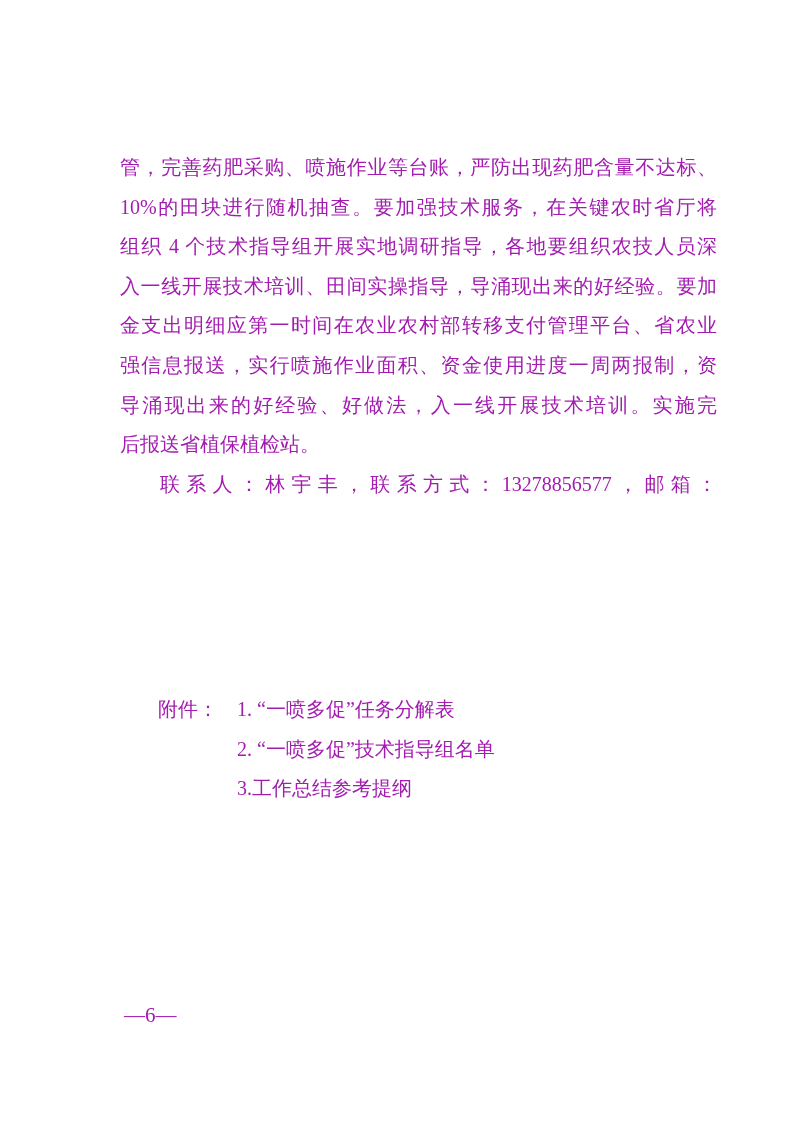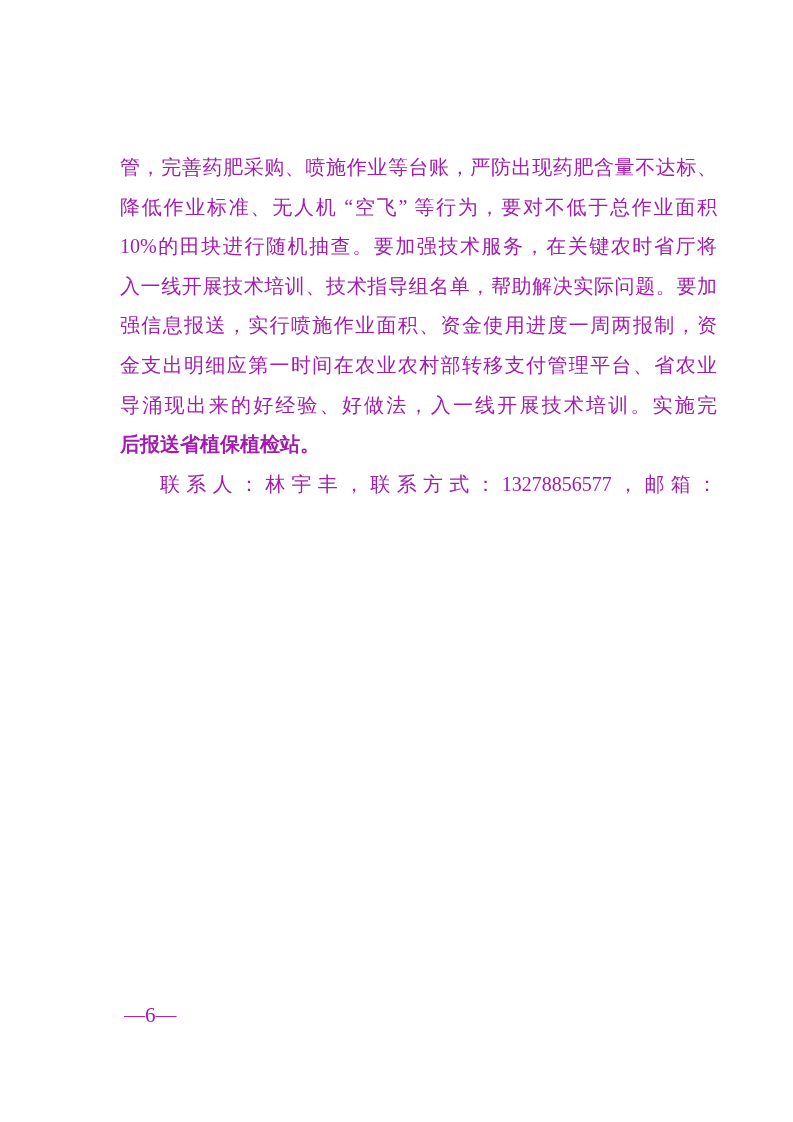--- a/index.html
+++ b/index.html
@@ -24,21 +24,20 @@
   }
   .jline {
     text-align: justify;
     text-align-last: justify;
     -moz-text-align-last: justify;
     white-space: nowrap;
   }
   .plain {
     text-align: left;
     white-space: nowrap;
-    font-weight: bold;
   }
   .indent-2 {
     text-indent: 40px;
   }
   .attachments {
     position: absolute;
     left: 158px;
     top: 690px;
     font-size: 20px;
     line-height: 39.6px;
@@ -59,26 +58,31 @@
     letter-spacing: 0px;
   }
 </style>
 </head>
 <body>
 
 <div class="page">
 
   <div class="text-block">
     <div class="jline">管，完善药肥采购、喷施作业等台账，严防出现药肥含量不达标、</div>
-    <div class="jline">降低作业标准、无人机 “空飞” 等行为，要对不低于总作业面积</div>
     <div class="jline">10%的田块进行随机抽查。要加强技术服务，在关键农时省厅将</div>
-    <div class="jline">入一线开展技术培训、技术指导组名单，帮助解决实际问题。要加</div>
+    <div class="jline">组织 4 个技术指导组开展实地调研指导，各地要组织农技人员深</div>
+    <div class="jline">入一线开展技术培训、田间实操指导，导涌现出来的好经验。要加</div>
+    <div class="jline">金支出明细应第一时间在农业农村部转移支付管理平台、省农业</div>
     <div class="jline">强信息报送，实行喷施作业面积、资金使用进度一周两报制，资</div>
-    <div class="jline">金支出明细应第一时间在农业农村部转移支付管理平台、省农业</div>
     <div class="jline">导涌现出来的好经验、好做法，入一线开展技术培训。实施完</div>
     <div class="plain">后报送省植保植检站。</div>
     <div class="jline indent-2">联系人：林宇丰，联系方式：13278856577，邮箱：</div>
   </div>
 
+  <div class="attachments">
+    <div class="plain"><span class="att-label">附件：</span><span>1. “一喷多促”任务分解表</span></div>
+    <div class="plain att-indent">2. “一喷多促”技术指导组名单</div>
+    <div class="plain att-indent">3.工作总结参考提纲</div>
+  </div>
 
   <div class="page-number">—6—</div>
 
 </div>
 
 </body></html>

